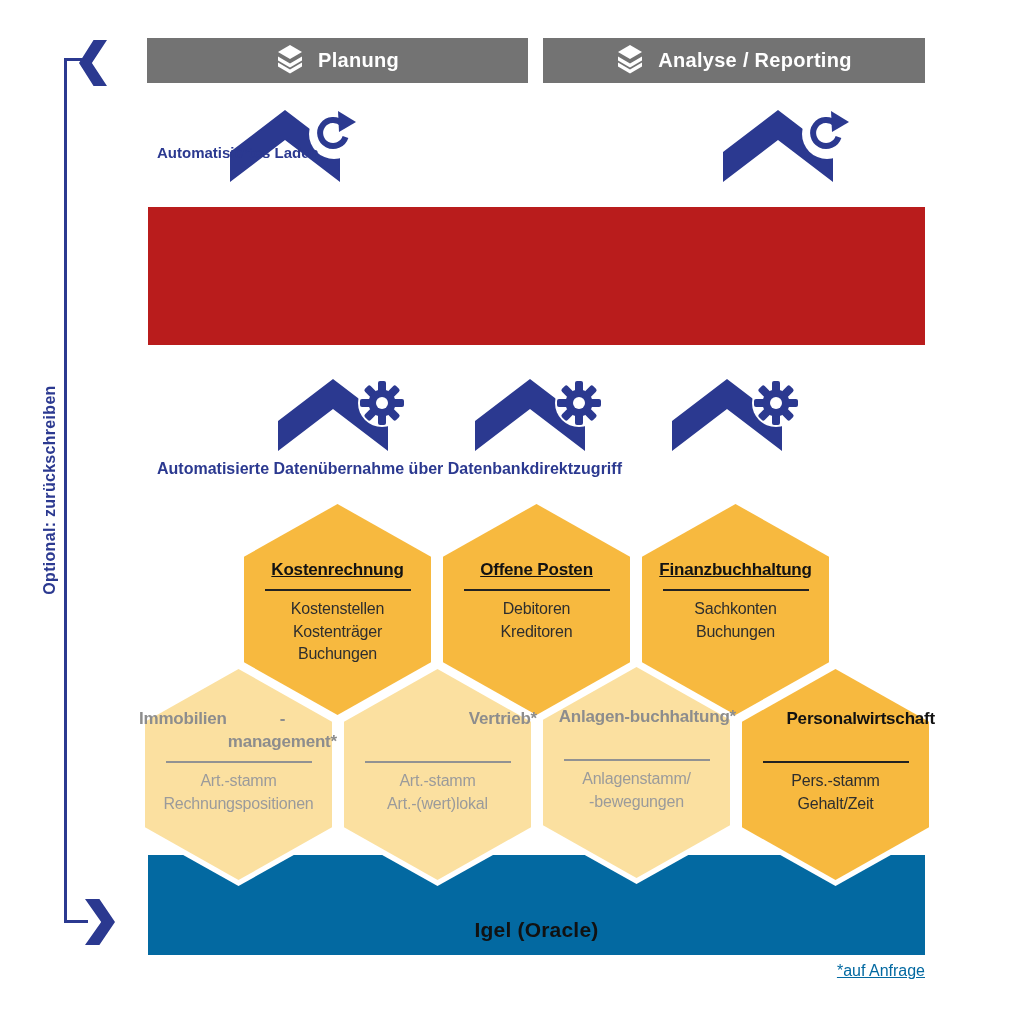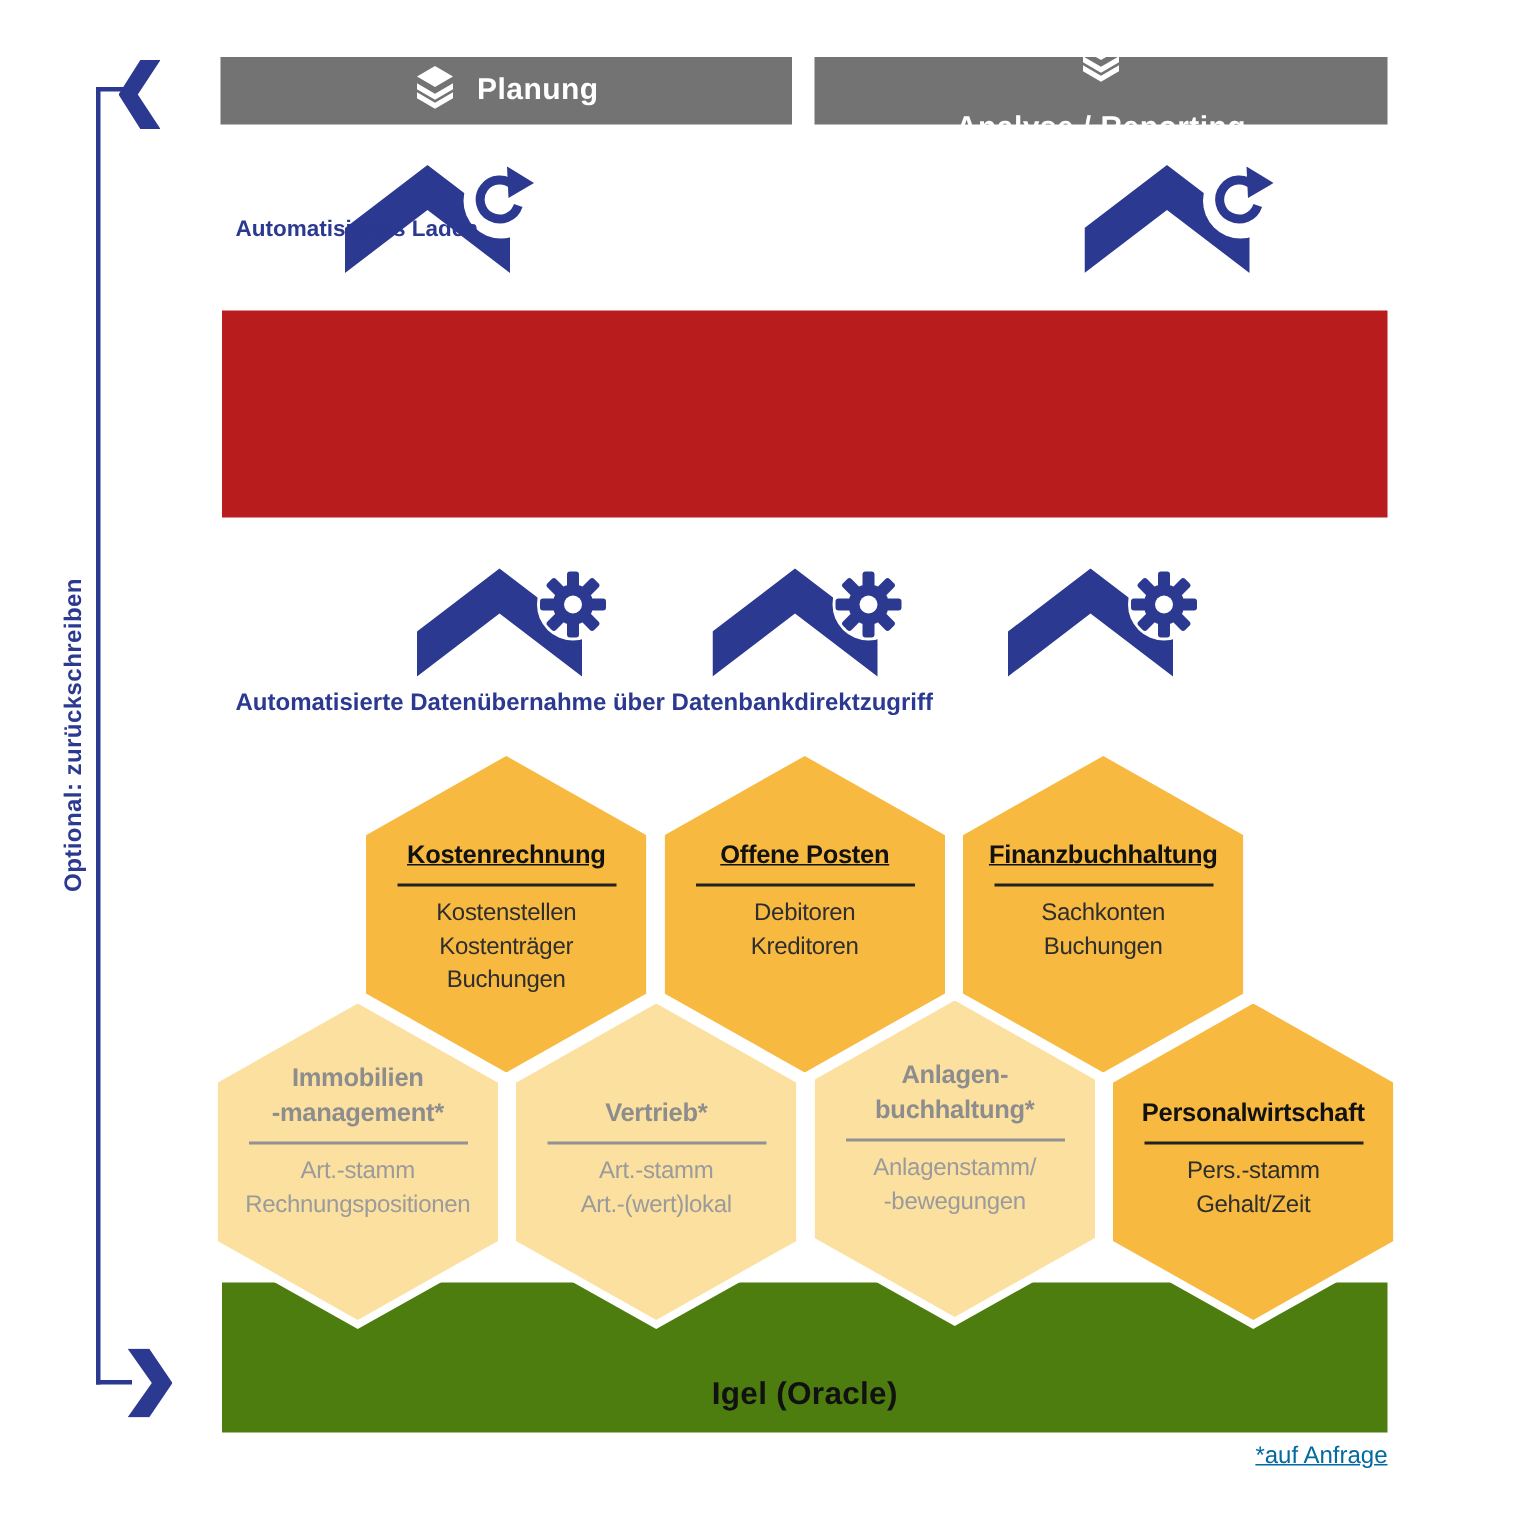--- a/index.html
+++ b/index.html
@@ -23,21 +23,21 @@
     position:absolute;left:-99px;top:480px;width:300px;height:20px;
     transform:rotate(-90deg);text-align:center;
     font-size:16px;font-weight:bold;color:#2B3990;letter-spacing:.3px;
   }
   
   .banner{
     position:absolute;top:38px;height:45px;background:#737373;color:#fff;
     display:flex;align-items:center;justify-content:center;gap:14px;
   }
   .banner.planung{left:147px;width:381px;}
-  .banner.analyse{left:543px;width:382px;flex-direction:column;}
+  .banner.analyse{left:543px;width:382px;}
   .banner .blabel{font-size:20px;font-weight:bold;letter-spacing:.3px;}
   
   .arrow-unit{position:absolute;width:130px;height:78px;}
   .caption{
     position:absolute;left:157px;width:760px;text-align:left;
     color:#2B3990;font-weight:bold;
   }
   .caption.load{top:144px;font-size:15px;}
   .caption.extract{top:460px;font-size:16px;}
   
@@ -55,31 +55,31 @@
     position:absolute;
     clip-path:polygon(50% 0,100% 25%,100% 75%,50% 100%,0 75%,0 25%);
   }
   .hex-white{inset:0;background:#ffffff;}
   .hex-fill{inset:6px;}
   .hex-cell.dark .hex-fill{background:#F7B93F;}
   .hex-cell.light .hex-fill{background:#FBE0A0;}
   .hex-content{position:absolute;inset:0;text-align:center;}
   .hx-title{font-size:17px;font-weight:bold;line-height:23px;letter-spacing:-.2px;}
   .row1 .hx-title{margin-top:60px;text-decoration:underline;}
-  .row2 .hx-title{margin-top:44px;height:46px;display:flex;flex-direction:column;justify-content:flex-end;}
+  .row2 .hx-title{margin-top:44px;height:46px;display:flex;flex-direction:row;justify-content:flex-end;}
   .hx-title span{display:block;}
   .hex-cell.dark .hx-title{color:#121212;}
   .hex-cell.light .hx-title{color:#8D8D8D;}
   .hx-rule{width:146px;margin:8px auto 0 auto;border:0;border-top:2px solid #222;}
   .hex-cell.light .hx-rule{border-top-color:#929292;}
   .hx-items{margin-top:7px;font-size:16px;line-height:22.5px;letter-spacing:-.2px;color:#2e2e2e;}
   .hex-cell.light .hx-items{color:#9B9B9B;}
   
   .source-band{
-    position:absolute;left:148px;top:855px;width:777px;height:100px;background:#4d7c0f;
+    position:absolute;left:148px;top:855px;width:777px;height:100px;background:#0369a1;
   }
   .source-label{
     position:absolute;left:0;right:0;bottom:13px;text-align:center;
     font-size:21px;font-weight:bold;color:#111;letter-spacing:.2px;
   }
   .footnote{
     position:absolute;right:99px;top:962px;font-size:16px;color:#0369a1;text-decoration:underline;
   }
 </style>
 </head>

